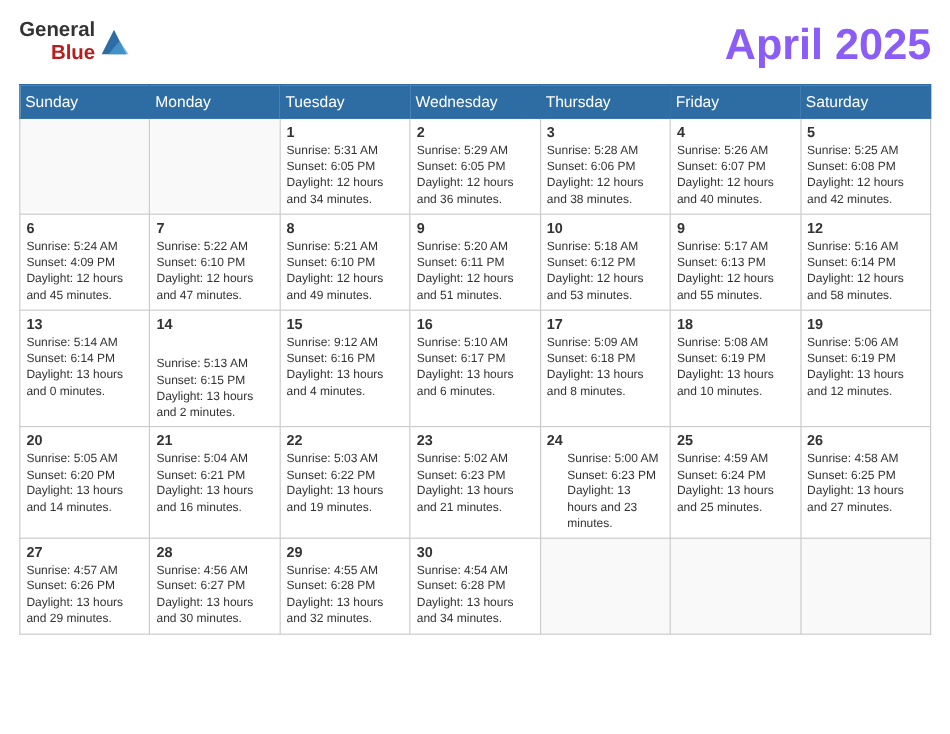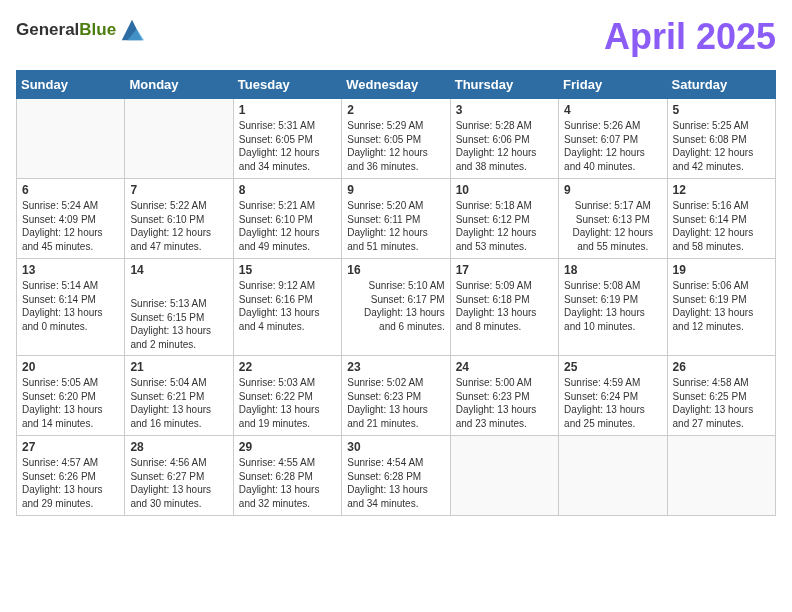--- a/index.html
+++ b/index.html
@@ -39,21 +39,21 @@
     }
     .calendar-table {
       width: 100%;
       border-collapse: collapse;
       border: 1px solid #ccc;
     }
     .calendar-table th {
       background-color: #2e6da4;
       color: #fff;
       font-size: 13px;
-      font-weight: bold;
+      font-weight: normal;
       padding: 6px 4px;
       text-align: left;
       border: 1px solid #2e6da4;
     }
     .calendar-table td {
       border: 1px solid #ccc;
       vertical-align: top;
       padding: 4px 5px;
       width: calc(100% / 7);
       height: 80px;
@@ -76,23 +76,23 @@
       line-height: 1.35;
     }
   </style>
 </head>
 <body>
 
 <div class="header-section">
   <div class="logo">
     <div>
       <div style="display:flex;align-items:center;">
-        <div style="display:flex;flex-direction:row;line-height:1.1;align-items:flex-end;">
+        <div style="display:flex;flex-direction:column;line-height:1.1;align-items:flex-end;">
           <span style="font-size:17px;font-weight:bold;color:#333;">General</span>
-          <span style="font-size:17px;font-weight:bold;color:#4d7c0f;">Blue</span>
+          <span style="font-size:17px;font-weight:bold;color:#b91c1c;">Blue</span>
         </div>
         <svg class="logo-icon" viewBox="0 0 30 30" xmlns="http://www.w3.org/2000/svg">
           <polygon points="4,26 15,4 26,26" fill="#2e6da4"></polygon>
           <polygon points="10,26 20,14 28,26" fill="#4a9fd4" opacity="0.7"></polygon>
         </svg>
       </div>
     </div>
   </div>
   <div class="title-section">
     <div class="calendar-title">April 2025</div>
@@ -172,21 +172,21 @@
 Daylight: 12 hours and 51 minutes.</div>
         </td>
         <td>
           <span class="day-number">10</span>
           <div class="day-detail" style="white-space: pre-line;">Sunrise: 5:18 AM
 Sunset: 6:12 PM
 Daylight: 12 hours and 53 minutes.</div>
         </td>
         <td>
           <span class="day-number">9</span>
-          <div class="day-detail" style="white-space: pre-line; text-align: center;">Sunrise: 5:17 AM
+          <div class="day-detail" style="white-space: pre-line;">Sunrise: 5:17 AM
 Sunset: 6:13 PM
 Daylight: 12 hours and 55 minutes.</div>
         </td>
         <td>
           <span class="day-number">12</span>
           <div class="day-detail" style="white-space: pre-line;">Sunrise: 5:16 AM
 Sunset: 6:14 PM
 Daylight: 12 hours and 58 minutes.</div>
         </td>
       </tr>
@@ -204,21 +204,21 @@
 Daylight: 13 hours and 2 minutes.</div>
         </td>
         <td>
           <span class="day-number">15</span>
           <div class="day-detail" style="white-space: pre-line;">Sunrise: 9:12 AM
 Sunset: 6:16 PM
 Daylight: 13 hours and 4 minutes.</div>
         </td>
         <td>
           <span class="day-number">16</span>
-          <div class="day-detail" style="white-space: pre-line; text-align: right;">Sunrise: 5:10 AM
+          <div class="day-detail" style="white-space: pre-line;">Sunrise: 5:10 AM
 Sunset: 6:17 PM
 Daylight: 13 hours and 6 minutes.</div>
         </td>
         <td>
           <span class="day-number">17</span>
           <div class="day-detail" style="white-space: pre-line;">Sunrise: 5:09 AM
 Sunset: 6:18 PM
 Daylight: 13 hours and 8 minutes.</div>
         </td>
         <td>
@@ -254,21 +254,21 @@
 Daylight: 13 hours and 19 minutes.</div>
         </td>
         <td>
           <span class="day-number">23</span>
           <div class="day-detail" style="white-space: pre-line;">Sunrise: 5:02 AM
 Sunset: 6:23 PM
 Daylight: 13 hours and 21 minutes.</div>
         </td>
         <td>
           <span class="day-number">24</span>
-          <div class="day-detail" style="white-space: pre-line;">Sunrise: 5:00 AM
+          <div class="day-detail" style="white-space: pre-line; margin-left: 17px;">Sunrise: 5:00 AM
 Sunset: 6:23 PM
 Daylight: 13 hours and 23 minutes.</div>
         </td>
         <td>
           <span class="day-number">25</span>
           <div class="day-detail" style="white-space: pre-line;">Sunrise: 4:59 AM
 Sunset: 6:24 PM
 Daylight: 13 hours and 25 minutes.</div>
         </td>
         <td>

